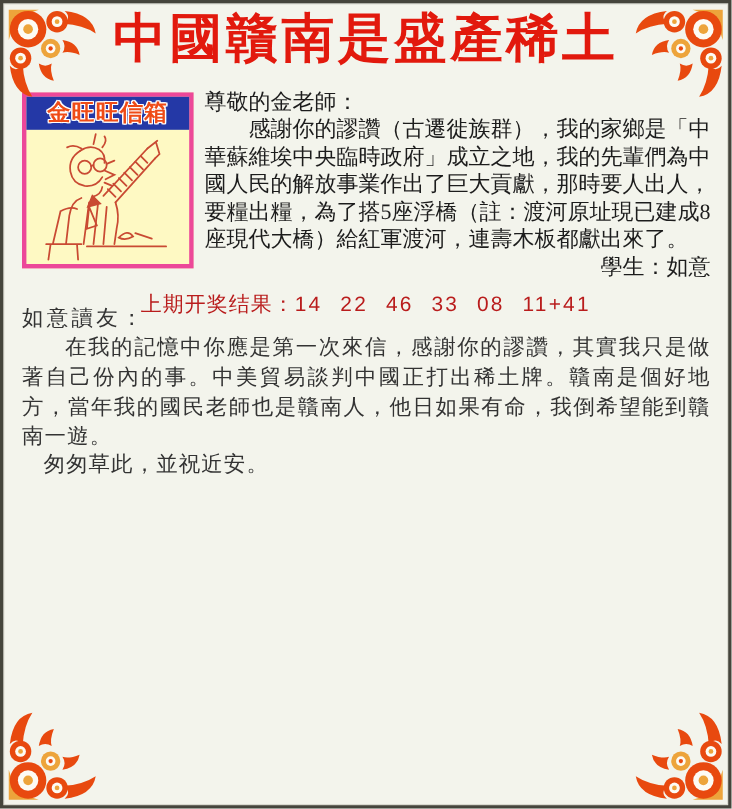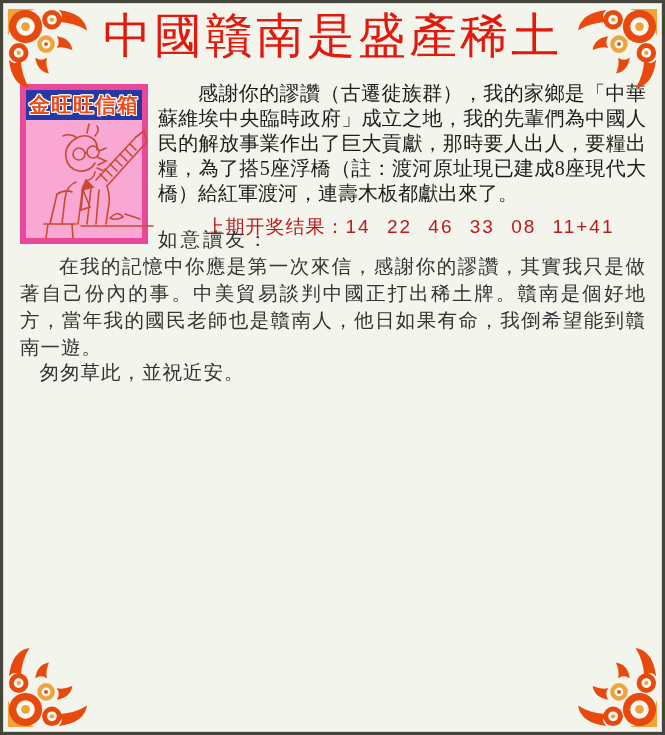--- a/index.html
+++ b/index.html
@@ -15,32 +15,32 @@
   }
   .corner{position:absolute;width:82px;height:82px;pointer-events:none;}
   .corner svg{width:100%;height:100%;display:block;}
   .corner.tl{left:3px;top:4px;}
   .corner.tr{right:3px;top:4px;transform:scaleX(-1);}
   .corner.bl{left:3px;bottom:3px;transform:scaleY(-1);}
   .corner.br{right:3px;bottom:3px;transform:scale(-1,-1);}
 
   .title{
     margin:7px 20px 0;text-align:center;
-    font-size:48px;font-weight:400;color:#e2190d;
+    font-size:48px;font-weight:700;color:#e2190d;
     letter-spacing:3px;line-height:1.1;white-space:nowrap;
   }
 
   .content{padding:18px 16px 0 17px;font-size:20px;line-height:25px;text-align:justify;}
   .content p{margin:0;}
   .indent{text-indent:2em;}
   .indent1{text-indent:1em;}
 
   .mailbox{
-    float:left;width:128px;height:160px;margin:3px 10px 8px 0;
-    border:6px solid #ec4899;background:#f9a8d4;box-sizing:border-box;
+    float:left;width:156px;height:160px;margin:3px 10px 8px 0;
+    border:4px solid #ec4899;background:#fef9c3;box-sizing:border-box;
   }
   .mailbox-header{
     height:30px;background:#2438a6;
     display:flex;align-items:center;justify-content:center;
     font-family:"Liberation Sans","DejaVu Sans",sans-serif;
     font-weight:700;font-size:21px;color:#ef4b17;letter-spacing:1px;
     text-shadow:1px 0 0 #fff,-1px 0 0 #fff,0 1px 0 #fff,0 -1px 0 #fff,
                 1px 1px 0 #fff,-1px -1px 0 #fff,1px -1px 0 #fff,-1px 1px 0 #fff;
   }
   .mailbox svg{display:block;width:134px;height:126px;}
@@ -182,21 +182,23 @@
           <path d="M57,66 l-5,38 M65,68 l-4,36 M73,70 l-3,34"></path>
           <path d="M60,60 l7,7 l-11,3 z" fill="#c94a33"></path>
           <path d="M57,70 l7,17 l-9,3 z"></path>
           <path d="M31,74 l-7,30 M18,104 l32,0 M22,104 l-2,14 M46,104 l1,14 M31,74 q9,-5 15,-2"></path>
           <path d="M55,106 l72,0"></path>
           <path d="M84,98 q8,-8 13,-1 q-7,4 -13,1 z M99,94 l15,5"></path>
         </g>
       </svg>
     </div>
 
+    <p>尊敬的金老師：</p>
     <p class="indent">感謝你的謬讚（古遷徙族群），我的家鄉是「中華蘇維埃中央臨時政府」成立之地，我的先輩們為中國人民的解放事業作出了巨大貢獻，那時要人出人，要糧出糧，為了搭5座浮橋（註：渡河原址現已建成8座現代大橋）給紅軍渡河，連壽木板都獻出來了。</p>
+    <p class="sig-student">學生：如意</p>
   </div>
 
   <div class="lottery">
     <span>上期开奖结果：</span><span class="nums">14 22 46 33 08 11+41</span>
   </div>
 
   <div class="reply">
     <p class="reply-salutation">如意讀友：</p>
     <p class="indent">在我的記憶中你應是第一次來信，感謝你的謬讚，其實我只是做著自己份內的事。中美貿易談判中國正打出稀土牌。贛南是個好地方，當年我的國民老師也是贛南人，他日如果有命，我倒希望能到贛南一遊。</p>
     <p class="indent1 closing">匆匆草此，並祝近安。</p>

